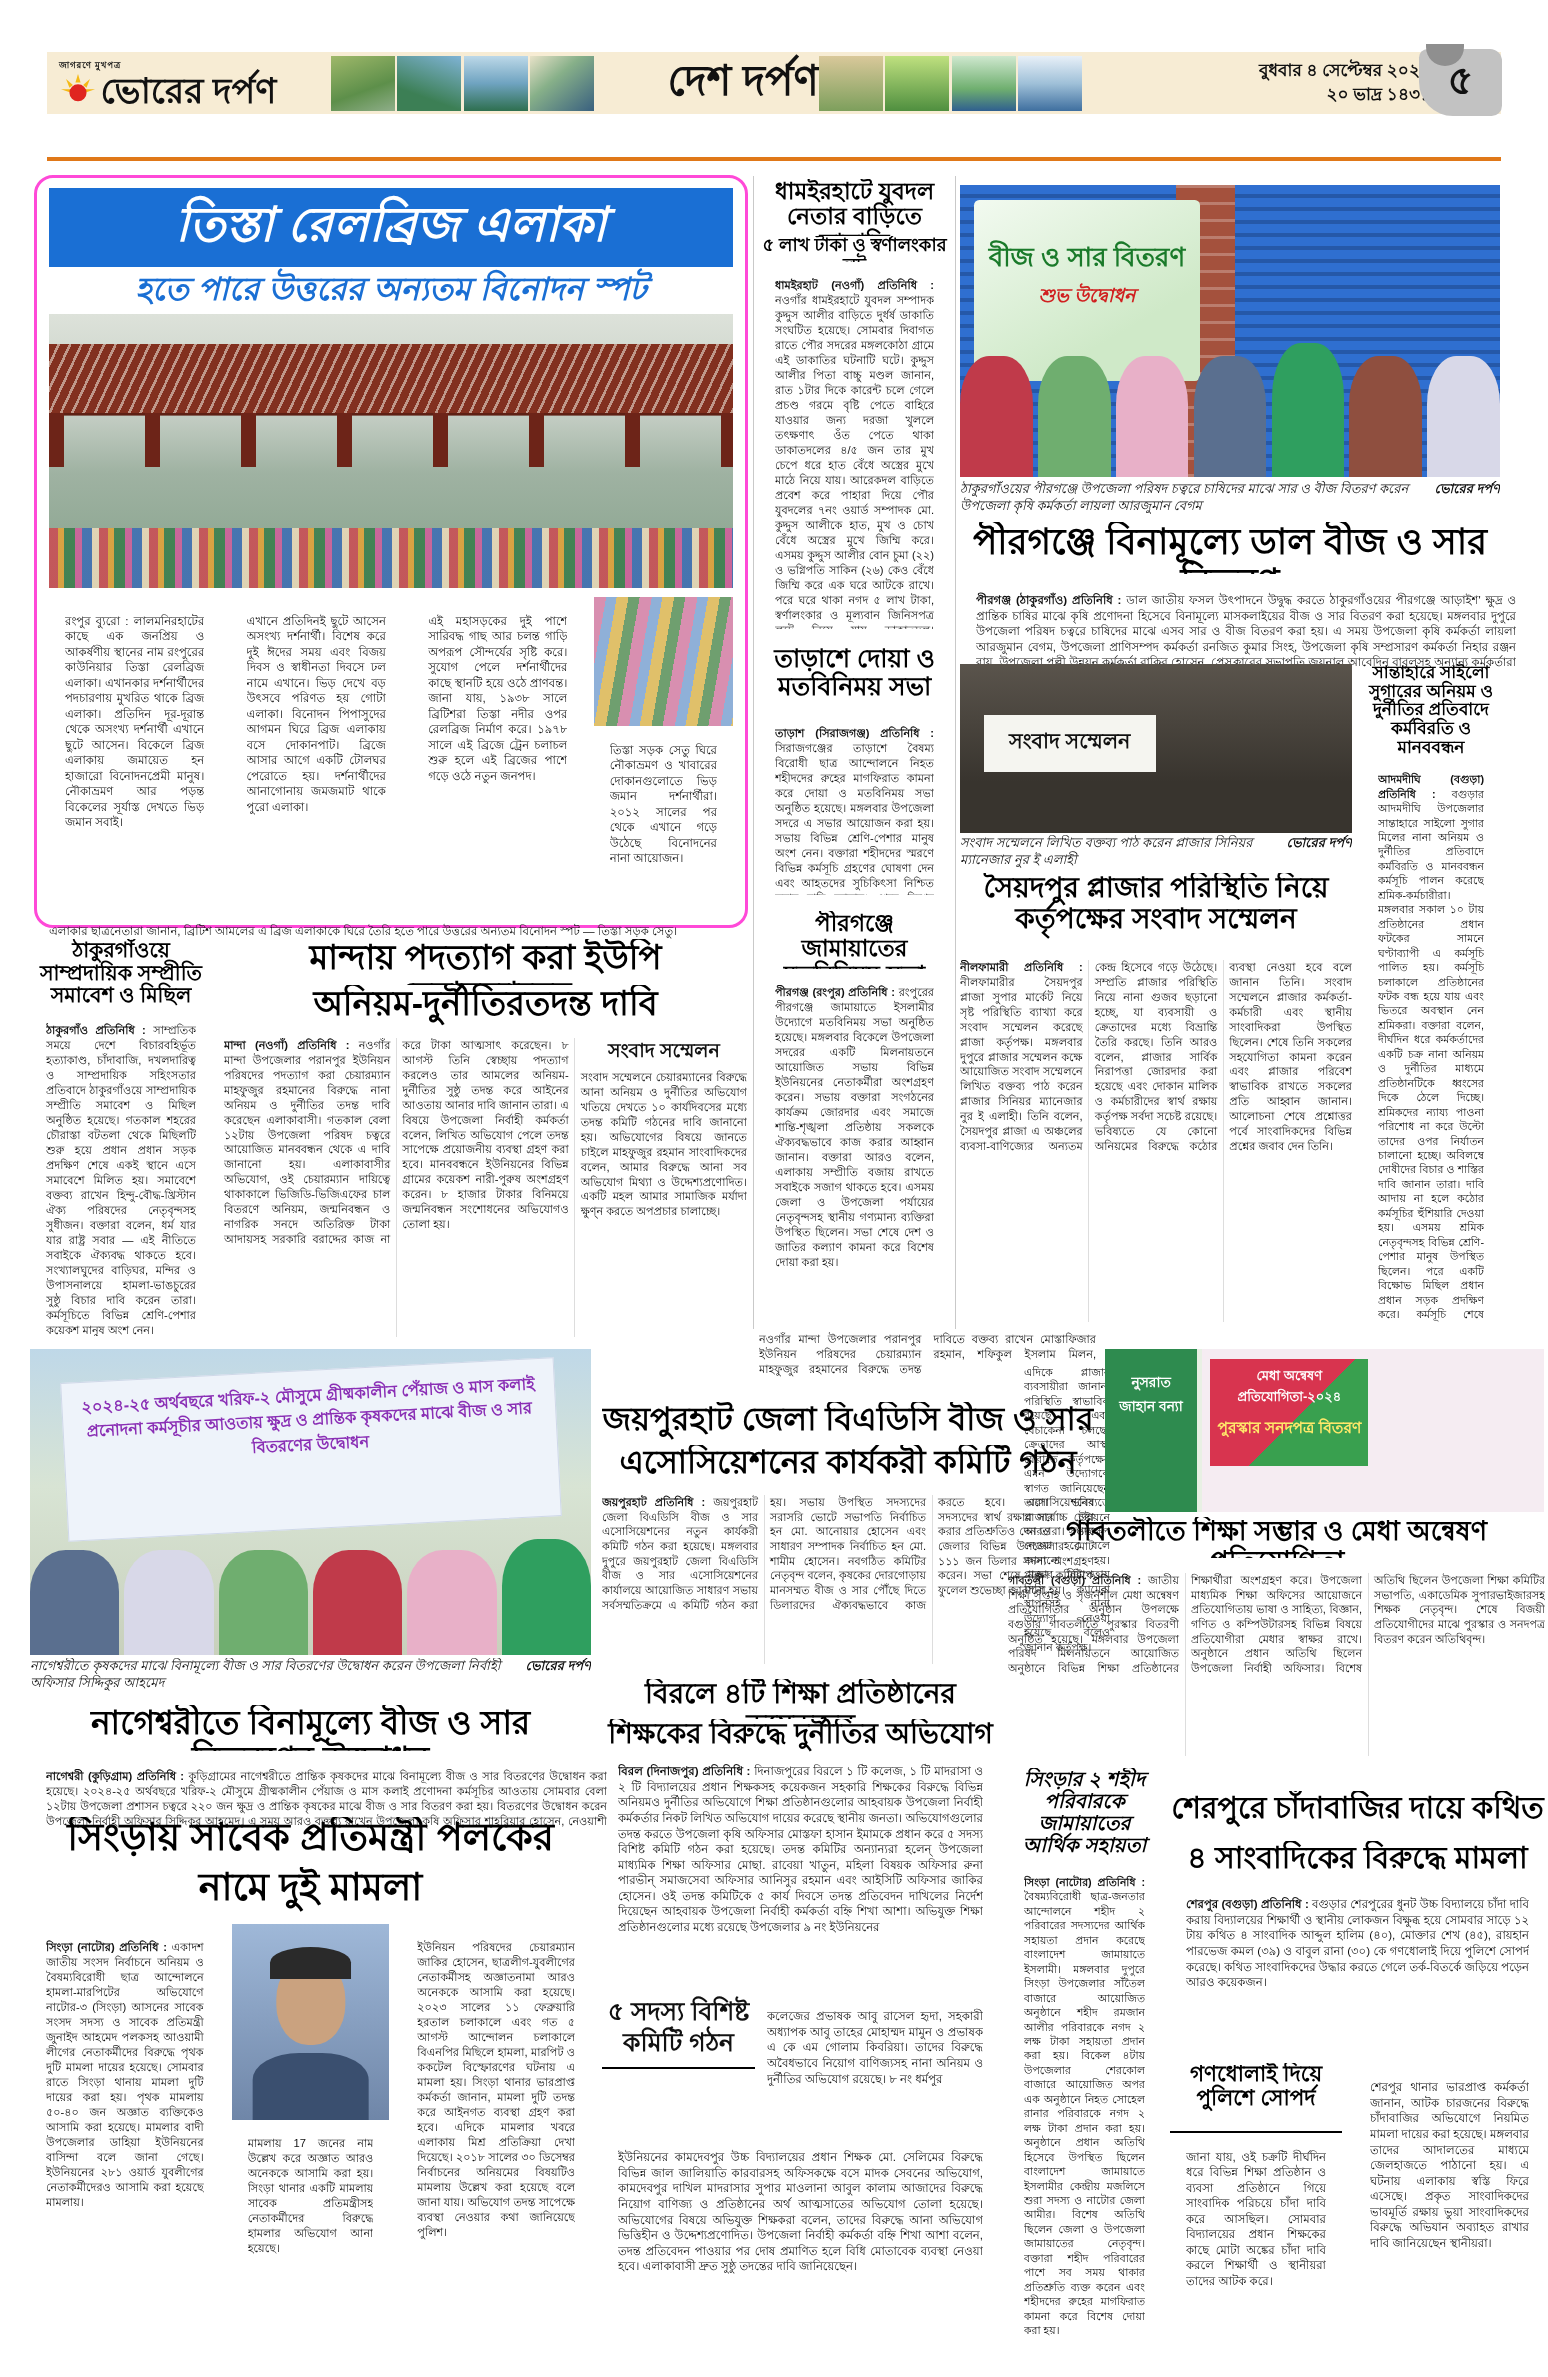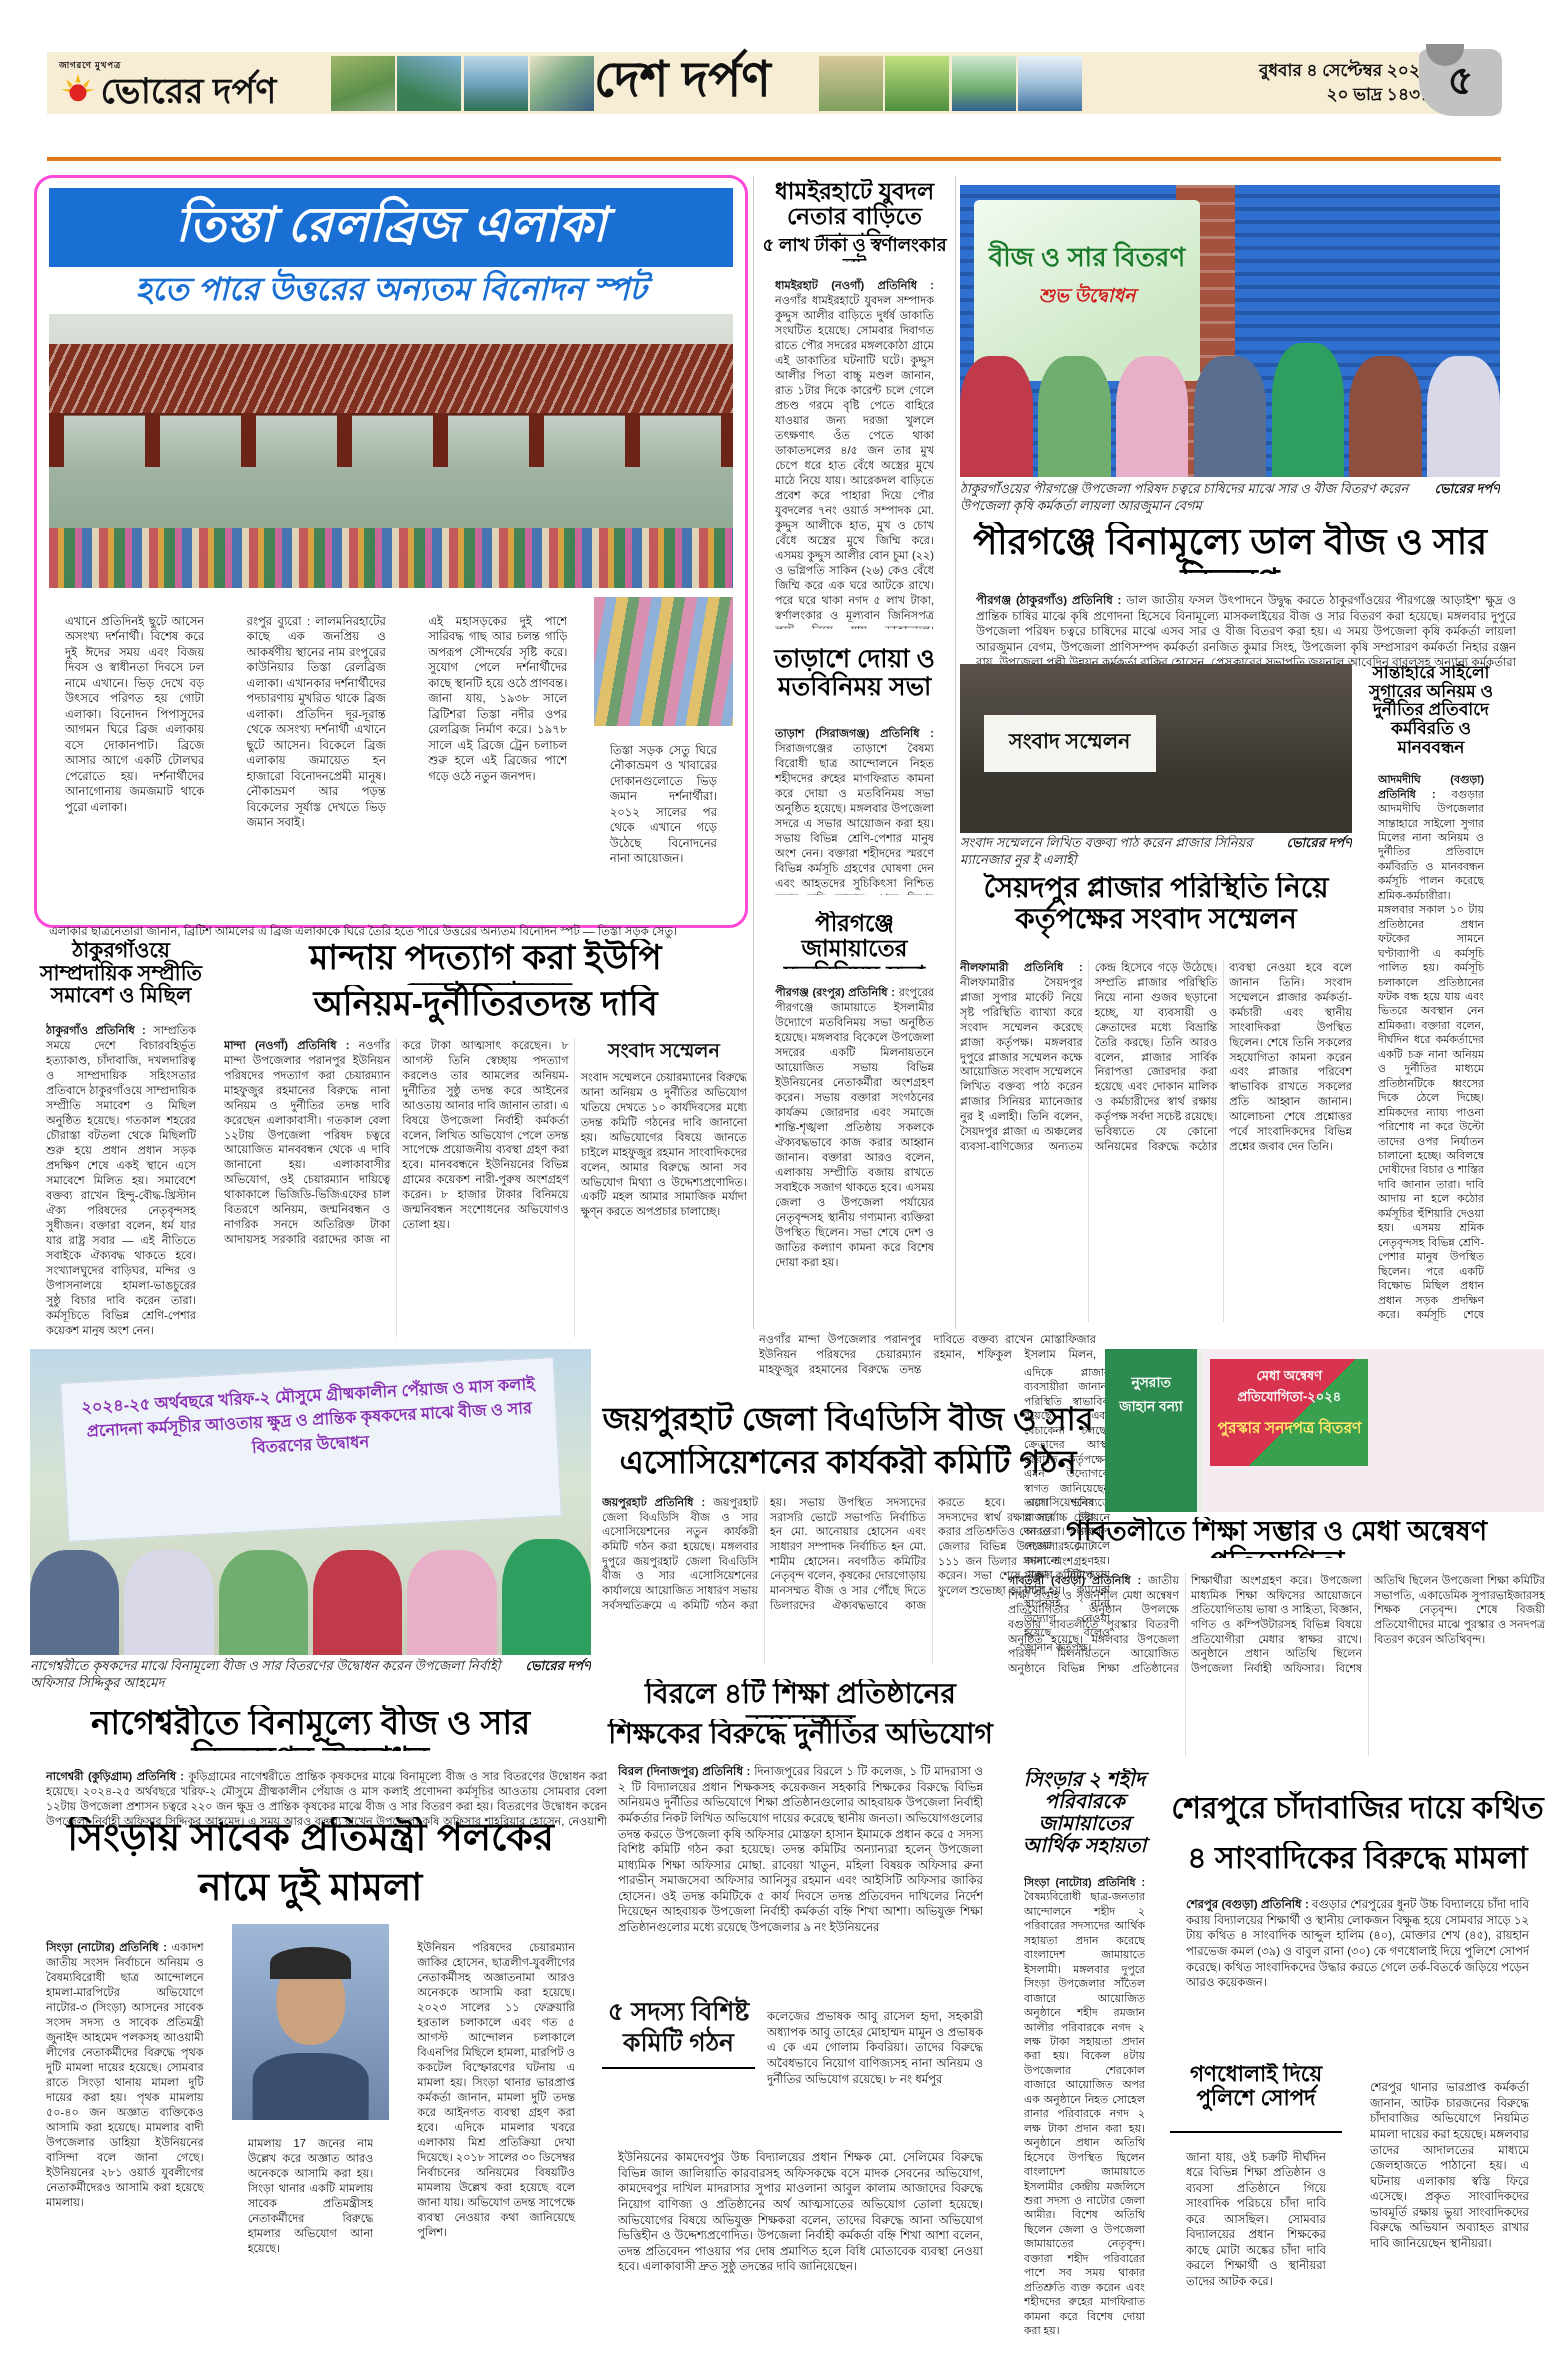--- a/index.html
+++ b/index.html
@@ -12,21 +12,21 @@
   .cap{font-size:13px;font-style:italic;line-height:1.3;overflow:hidden}
   .credit{float:right;font-weight:bold;font-style:italic}
   .photo{position:absolute;overflow:hidden;background:#b9c4bb}
   .vline{position:absolute;width:0.9px;background:#c9c9c9}
   
   .mast{position:absolute;left:47px;top:52px;width:1454px;height:62px;background:#f7ecd4;
         display:flex;align-items:center}
   .mast-left{width:284px;padding-left:12px;box-sizing:border-box}
   .tagline{font-size:8.6px;font-weight:bold;letter-spacing:0.9px}
   .mtitle{font-size:35px;font-weight:800;line-height:1;display:flex;align-items:center;gap:3.4px}
-  .mast-center{width:225px;font-size:49px;font-weight:800;text-align:left}
+  .mast-center{width:225px;font-size:42px;font-weight:800;text-align:right}
   .strip{width:263px;height:55px;display:flex;gap:2.6px;overflow:hidden}
   .strip>i{flex:1;display:block}
   .t1{background:linear-gradient(160deg,#9fb86a,#5d8f4a 60%,#8fae8a)}
   .t2{background:linear-gradient(200deg,#7fb3d5,#3c7f55 70%)}
   .t3{background:linear-gradient(180deg,#bcd8e8,#6fa3c0 50%,#2e6f4f)}
   .t4{background:linear-gradient(140deg,#e8e2c8,#87b089 40%,#39607f)}
   .t5{background:linear-gradient(180deg,#d9c89a,#7d9f5c)}
   .t6{background:linear-gradient(180deg,#bfe07f,#4f8f3f)}
   .t7{background:linear-gradient(180deg,#cfe8cf,#6faf6f 60%,#2f5f8f)}
   .t8{background:linear-gradient(180deg,#e8f0f8,#9fc0d8 50%,#3f6f9f)}
@@ -149,22 +149,22 @@
   <section class="pink">
     <div class="tista-blue">তিস্তা রেলব্রিজ এলাকা</div>
     <div class="tista-sub">হতে পারে উত্তরের অন্যতম বিনোদন স্পট</div>
     <div class="tista-photo">
       <div class="b-sky"></div>
       <div class="b-deck"></div>
       <div class="b-piers"></div>
       <div class="b-crowd"></div>
     </div>
     <div class="tista-cols">
+      <div class="bt">রংপুর ব্যুরো : লালমনিরহাটের কাছে এক জনপ্রিয় ও আকর্ষণীয় স্থানের নাম রংপুরের কাউনিয়ার তিস্তা রেলব্রিজ এলাকা। এখানকার দর্শনার্থীদের পদচারণায় মুখরিত থাকে ব্রিজ এলাকা। প্রতিদিন দূর-দূরান্ত থেকে অসংখ্য দর্শনার্থী এখানে ছুটে আসেন। বিকেলে ব্রিজ এলাকায় জমায়েত হন হাজারো বিনোদনপ্রেমী মানুষ। নৌকাভ্রমণ আর পড়ন্ত বিকেলের সূর্যাস্ত দেখতে ভিড় জমান সবাই।</div>
       <div class="bt">এখানে প্রতিদিনই ছুটে আসেন অসংখ্য দর্শনার্থী। বিশেষ করে দুই ঈদের সময় এবং বিজয় দিবস ও স্বাধীনতা দিবসে ঢল নামে এখানে। ভিড় দেখে বড় উৎসবে পরিণত হয় গোটা এলাকা। বিনোদন পিপাসুদের আগমন ঘিরে ব্রিজ এলাকায় বসে দোকানপাট। ব্রিজে আসার আগে একটি টোলঘর পেরোতে হয়। দর্শনার্থীদের আনাগোনায় জমজমাট থাকে পুরো এলাকা।</div>
-      <div class="bt">রংপুর ব্যুরো : লালমনিরহাটের কাছে এক জনপ্রিয় ও আকর্ষণীয় স্থানের নাম রংপুরের কাউনিয়ার তিস্তা রেলব্রিজ এলাকা। এখানকার দর্শনার্থীদের পদচারণায় মুখরিত থাকে ব্রিজ এলাকা। প্রতিদিন দূর-দূরান্ত থেকে অসংখ্য দর্শনার্থী এখানে ছুটে আসেন। বিকেলে ব্রিজ এলাকায় জমায়েত হন হাজারো বিনোদনপ্রেমী মানুষ। নৌকাভ্রমণ আর পড়ন্ত বিকেলের সূর্যাস্ত দেখতে ভিড় জমান সবাই।</div>
       <div class="bt">এই মহাসড়কের দুই পাশে সারিবদ্ধ গাছ আর চলন্ত গাড়ি অপরূপ সৌন্দর্যের সৃষ্টি করে। সুযোগ পেলে দর্শনার্থীদের কাছে স্থানটি হয়ে ওঠে প্রাণবন্ত। জানা যায়, ১৯৩৮ সালে ব্রিটিশরা তিস্তা নদীর ওপর রেলব্রিজ নির্মাণ করে। ১৯৭৮ সালে এই ব্রিজে ট্রেন চলাচল শুরু হলে এই ব্রিজের পাশে গড়ে ওঠে নতুন জনপদ।</div>
       <div>
         <div class="inset-crowd"></div>
         <div class="bt">তিস্তা সড়ক সেতু ঘিরে নৌকাভ্রমণ ও খাবারের দোকানগুলোতে ভিড় জমান দর্শনার্থীরা। ২০১২ সালের পর থেকে এখানে গড়ে উঠেছে বিনোদনের নানা আয়োজন।</div>
       </div>
     </div>
     <div class="tista-close">এলাকার ছাত্রনেতারা জানান, ব্রিটিশ আমলের এ ব্রিজ এলাকাকে ঘিরে তৈরি হতে পারে উত্তরের অন্যতম বিনোদন স্পট — তিস্তা সড়ক সেতু।</div>
   </section>
 
   <div class="abs" style="left:759px;top:179px;width:191px;height:1146px;overflow:hidden">

